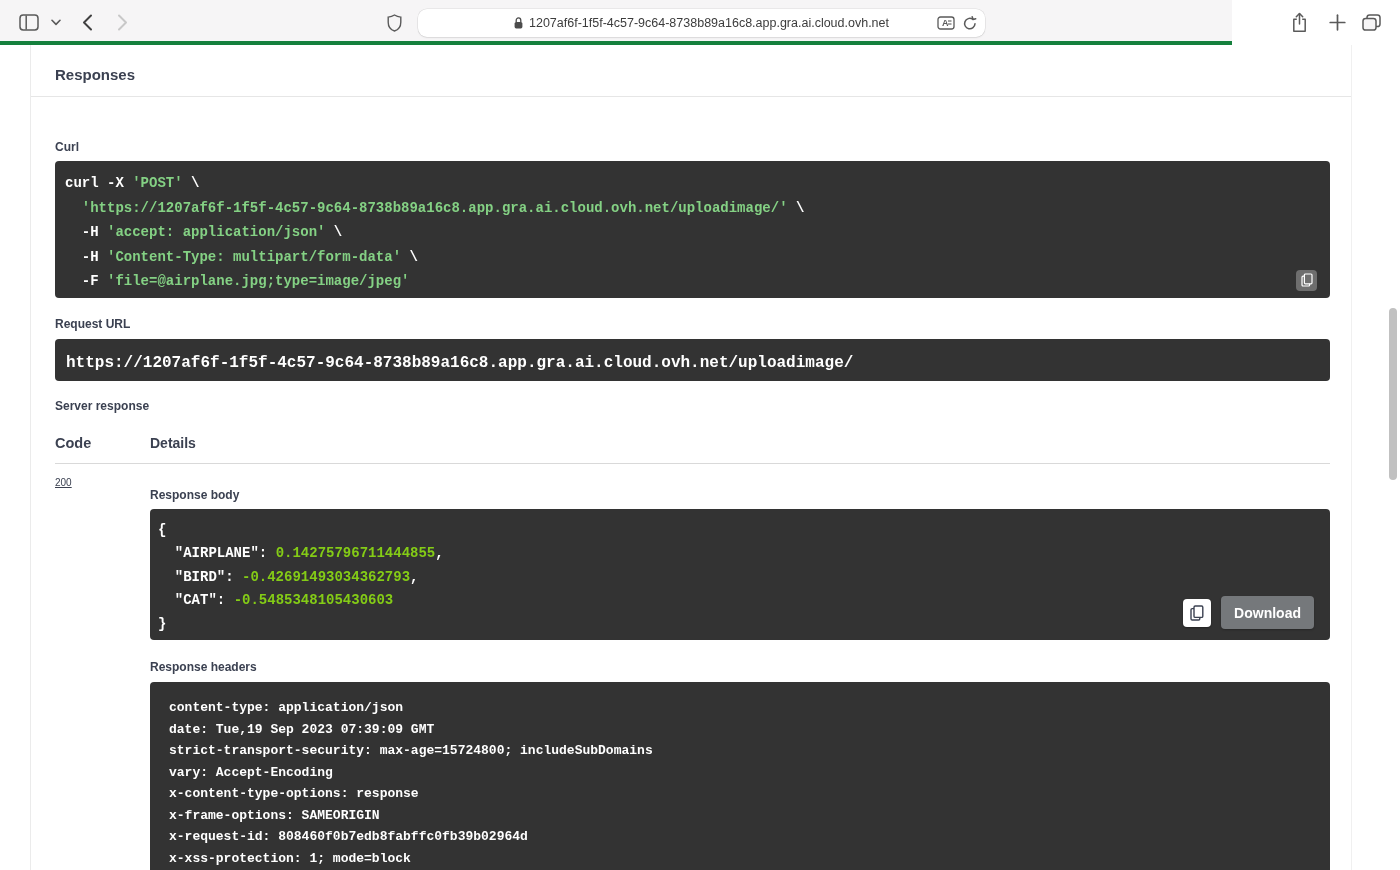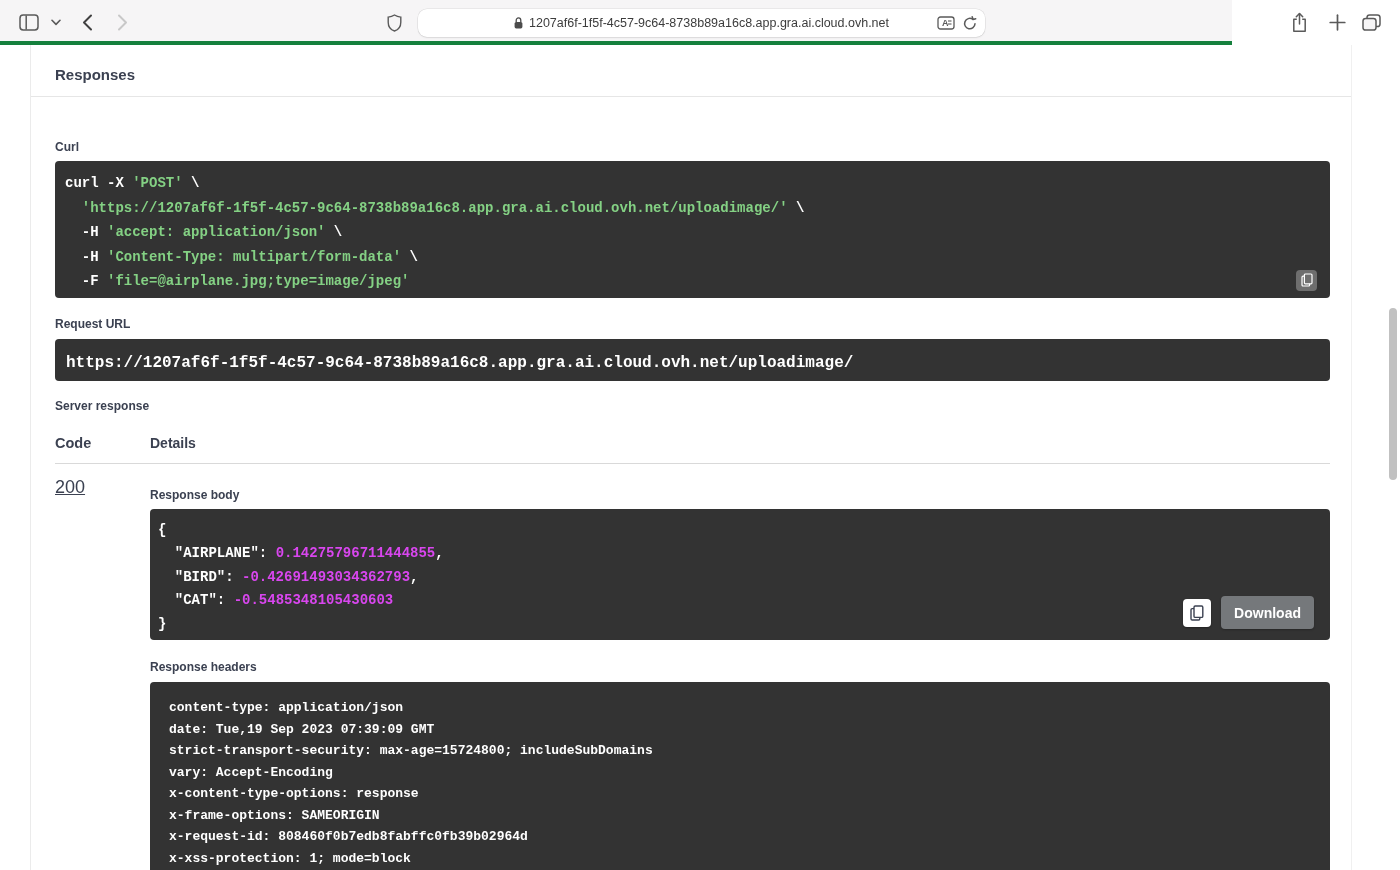--- a/index.html
+++ b/index.html
@@ -38,35 +38,35 @@
 
   .lbl { font-size:12px; font-weight:700; color:#3b4151; }
 
   .code-block {
     background:#333333; border-radius:4px; color:#ffffff;
     font-family:"Liberation Mono","DejaVu Sans Mono",monospace;
     font-weight:700; position:relative;
   }
   .code-line { white-space:pre;margin-top:6px; }
   .code-block .str { color:#84d184; }
-  .code-block .num { color:#d946ef; }
+  .code-block .num { color:#84cc16; }
 
   .curl-block { margin-top:6px; padding:7px 10px; font-size:14px; line-height:18.5px; }
   .request-url-label { display:block; margin-top:19px; }
   .request-url-block { margin-top:8px; padding:10px 11px; font-size:16px; line-height:16px; }
   .server-response-label { display:block; margin-top:18px; }
 
   .tbl-head { display:flex; align-items:baseline; margin-top:22px; }
   .col-code-h { width:95px; font-size:14.5px; font-weight:700; }
   .col-details-h { font-size:14px; font-weight:700; flex:1; }
   .col-links-h { font-size:14.5px; font-weight:700; text-align:left; }
   .row-divider { border:none; border-top:1px solid #d9d9d9; height:0; margin-top:12px; }
 
   .tbl-row { display:flex; align-items:flex-start; margin-top:12px; }
-  .col-code-v { width:95px; font-size:18px; font-weight:400; padding-top:1px;text-decoration:underline; }
+  .col-code-v { width:95px; font-size:10px; font-weight:400; padding-top:1px;text-decoration:underline; }
   .col-main { flex:1; min-width:0; }
 
   .response-body-label { display:block; margin-top:12px; }
   .resp-body-block { margin-top:7px; padding:7px 8px; font-size:14px; line-height:17.6px; }
   .resp-body-actions {
     position:absolute; right:16px; bottom:11px;
     display:flex; align-items:center; gap:10px;
   }
   .copy-btn-light {
     width:28px; height:28px; border:none; border-radius:4px; background:#ffffff;

